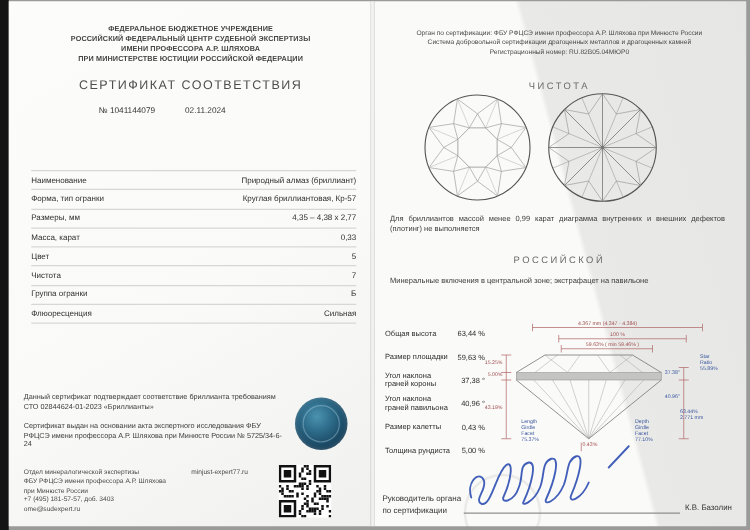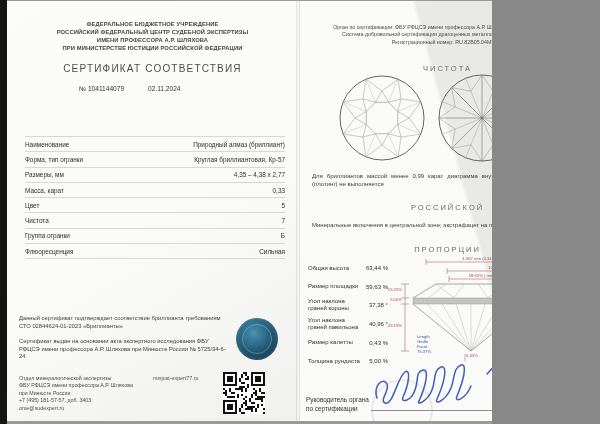--- a/index.html
+++ b/index.html
@@ -1,16 +1,16 @@
 <!DOCTYPE html>
 <html><head>
 <meta charset="utf-8">
 <style>
   html,body{margin:0;padding:0;background:#888;}
-  .scan{position:relative;width:492px;height:424px;background:#9a9a98;overflow:hidden;
+  .scan{position:relative;width:600px;height:424px;background:#9a9a98;overflow:hidden;
         font-family:"Liberation Sans",sans-serif;color:#333;}
   .edge-left{position:absolute;left:0;top:0;width:7px;height:424px;background:#141414;}
   .page{position:absolute;top:1px;height:420px;}
   .page.pleft{left:7px;width:291px;
       background:linear-gradient(150deg,#fcfcfb 0%,#fafaf8 55%,#f0f0ee 100%);}
   .page.pright{left:298px;width:299px;
       background:linear-gradient(75deg,#fafaf8 0%,#fafaf8 55%,#e9e9e7 56%,#e6e6e4 100%);}
   .fold{position:absolute;left:296px;top:1px;width:4px;height:420px;
       background:linear-gradient(to right,rgba(110,110,110,.22),rgba(255,255,255,.55),rgba(120,120,120,.25));}
   .abs{position:absolute;}
@@ -320,21 +320,20 @@
         <line x1="148" y1="49" x2="187.72681989798534" y2="32.54461240830115" stroke="#8d8d8d" stroke-width="0.4"></line>
         <line x1="178.40559159102153" y1="18.59440840897845" x2="174.79250644282732" y2="37.9021804614124" stroke="#8a8a8a" stroke-width="0.45"></line>
         <line x1="191" y1="49" x2="174.79250644282732" y2="37.9021804614124" stroke="#8a8a8a" stroke-width="0.45"></line>
       </svg>
 
     <div class="abs note" style="top:171px">Для бриллиантов массой менее 0,99 карат диаграмма внутренних и внешних дефектов (плотинг) не выполняется</div>
 
     <div class="abs ctr sec-title" style="top:202px">РОССИЙСКОЙ</div>
     <div class="abs comment" style="top:221px">Минеральные включения в центральной зоне; экстрафацет на павильоне</div>
 
-    <div class="abs ctr sec-title" style="top:244px">ПРОПОРЦИИ</div>
 
     <div class="abs props">
       <div class="prow">
         <span class="plbl">Общая высота</span>
         <span class="pval">63,44 %</span>
         </div>
       <div class="prow">
         <span class="plbl">Размер площадки</span>
         <span class="pval">59,63 %</span>
         </div>

